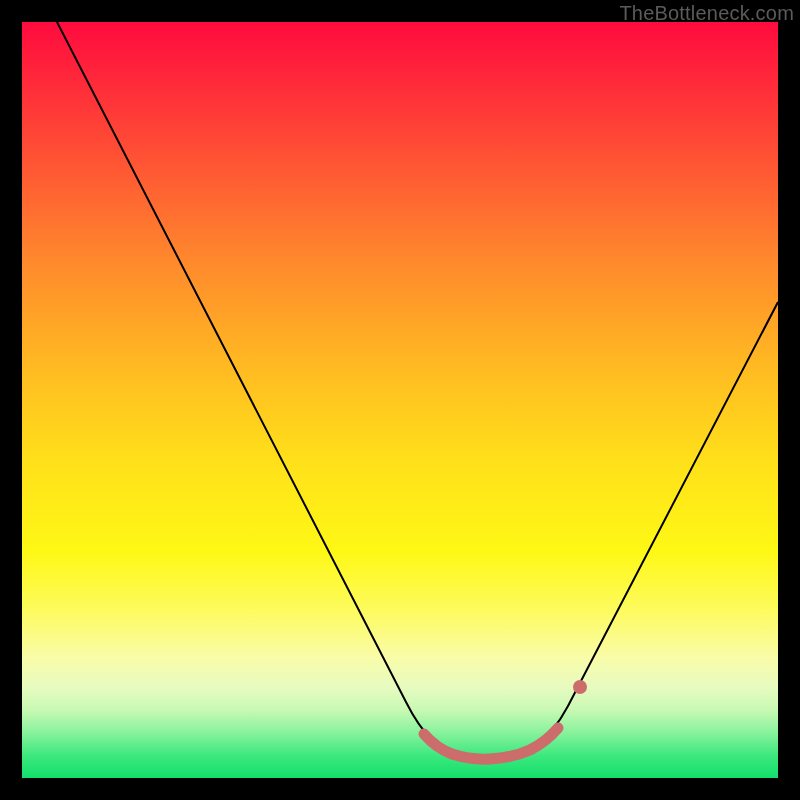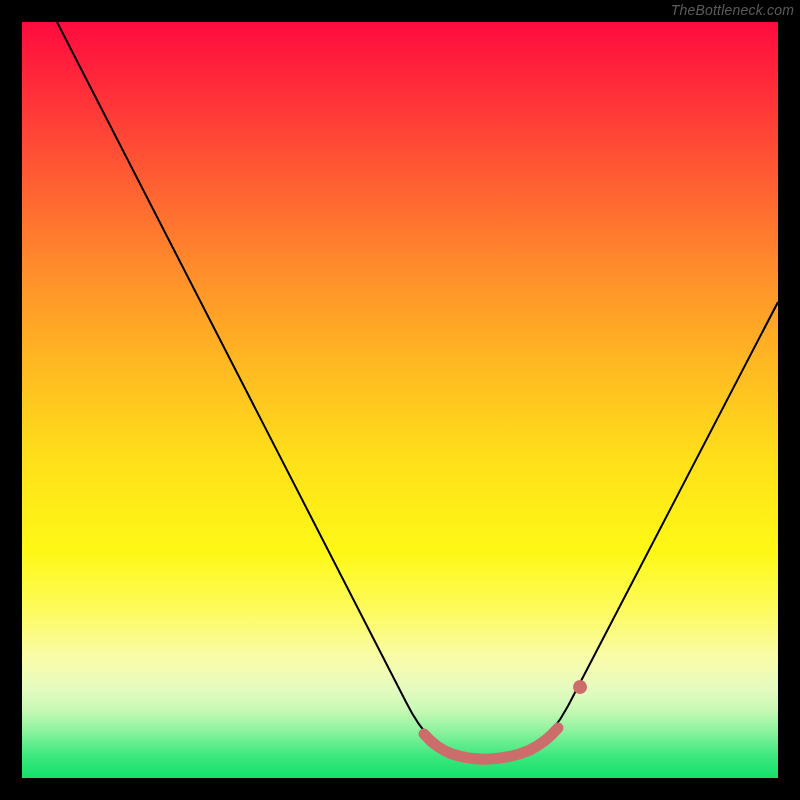--- a/index.html
+++ b/index.html
@@ -31,26 +31,25 @@
       #c8f9b4 91%,
       #88f29c 94%,
       #3de87f 97%,
       #13e06a 100%
     );
   }
   .watermark {
     position: absolute;
     top: 2px;
     right: 6px;
-    font-size: 14px;
+    font-size: 20px;
     font-weight: 500;
     color: #5b5b5b;
     letter-spacing: 0.2px;
     user-select: none;
-    font-style: italic;
   }
   svg.curve {
     position: absolute;
     left: 0;
     top: 0;
     width: 756px;
     height: 756px;
   }
   .vline {
     stroke: #000;

